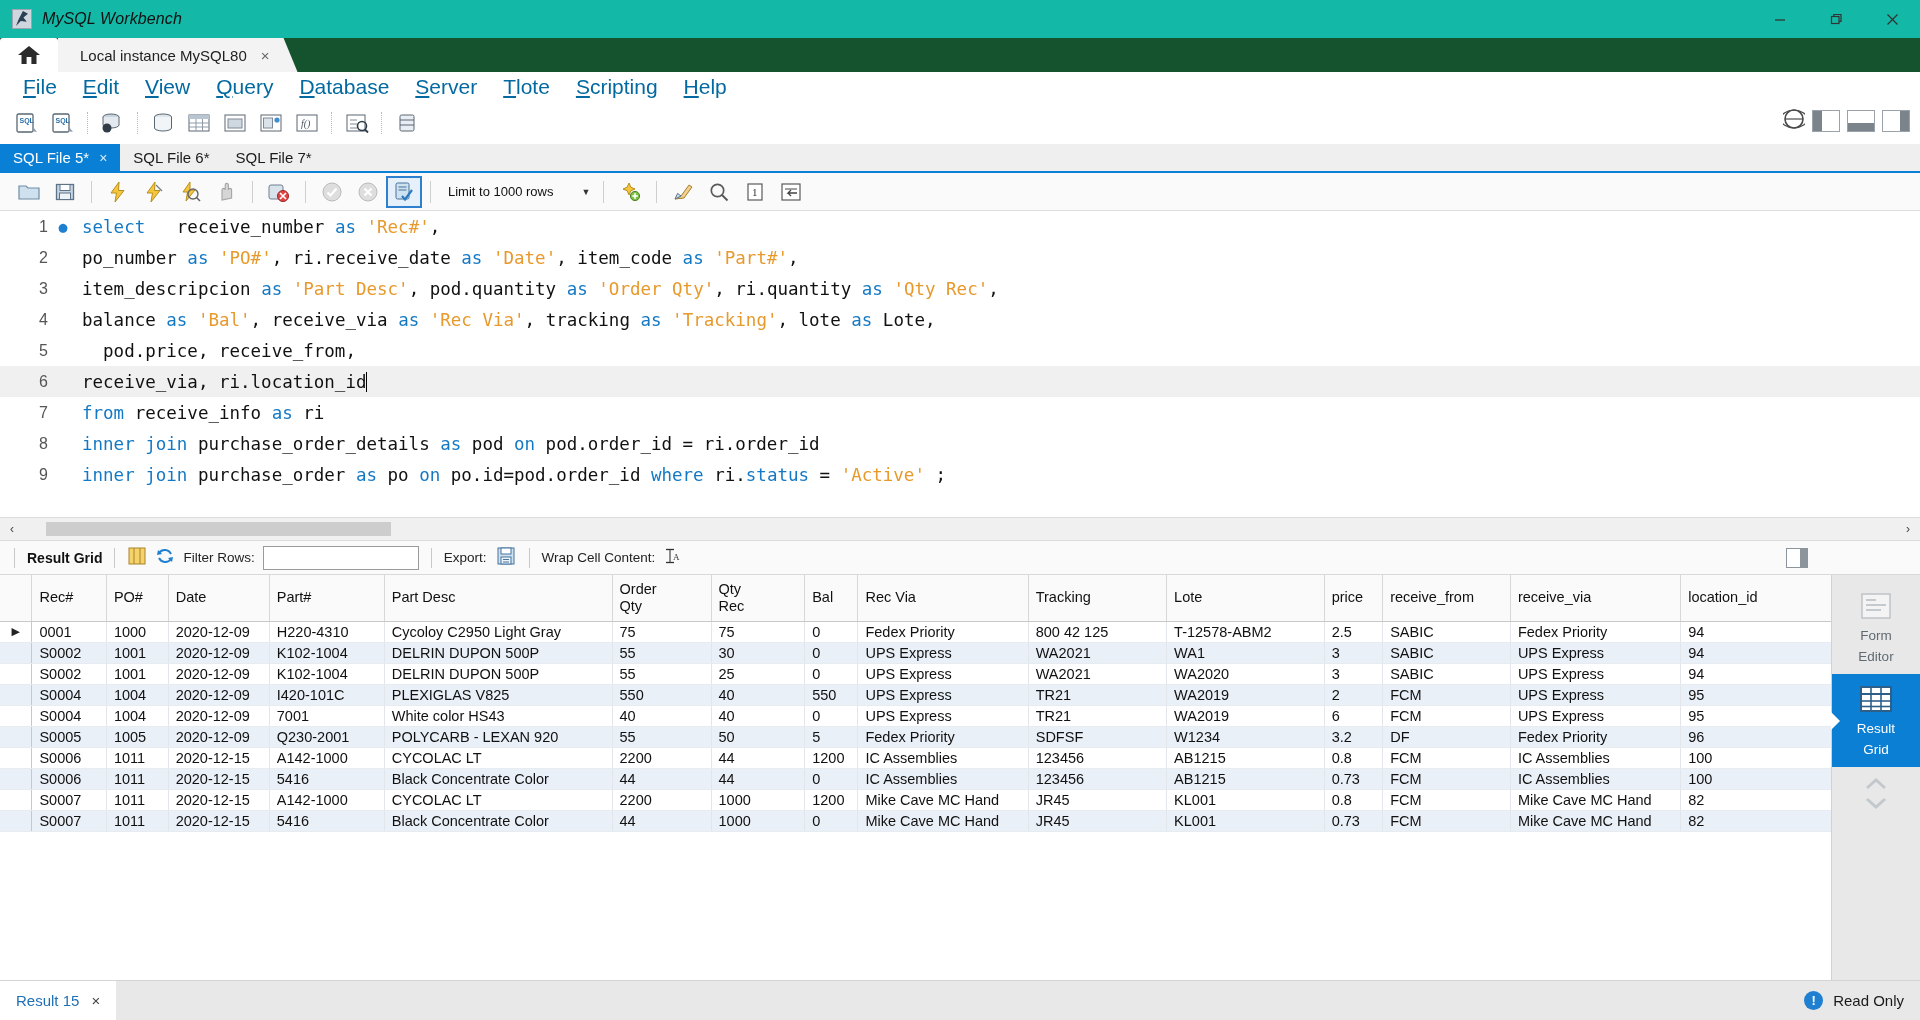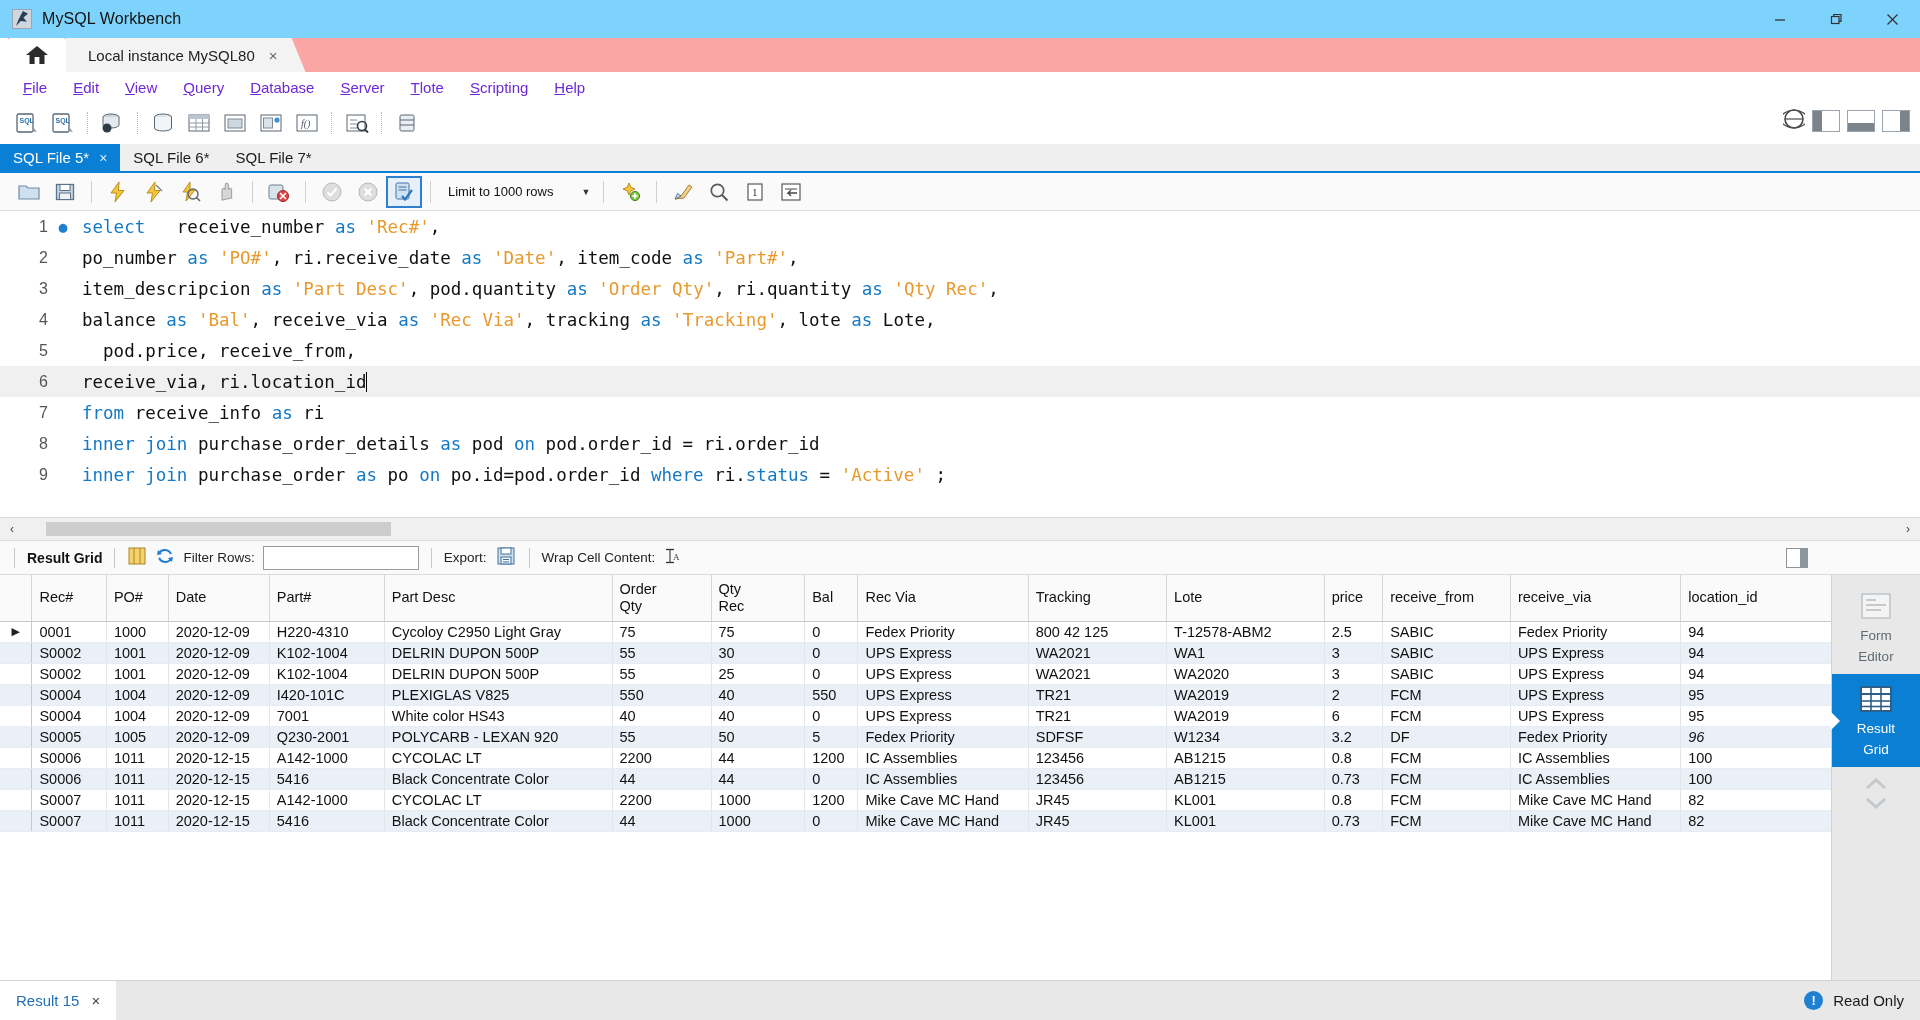--- a/index.html
+++ b/index.html
@@ -10,22 +10,22 @@
     background: #ffffff;
     font-family: "Liberation Sans", sans-serif;
     font-size: 15px;
     color: #1a1a1a;
     -webkit-font-smoothing: antialiased;
   }
   #app { position: relative; width: 1920px; height: 1020px; display: flex; flex-direction: column; }
 
   
   .titlebar {
-    height: 38px; flex: 0 0 38px; background: #7dd3fc;
-    display: flex; align-items: center; border-bottom: none;
+    height: 38px; flex: 0 0 38px; background: #14b8a6;
+    display: flex; align-items: center; border-bottom: none; font-style: italic;
   }
   .tb-icon {
     width: 20px; height: 20px; margin-left: 12px; margin-right: 10px;
     position: relative; flex: 0 0 20px;
   }
   .tb-icon .sq {
     position: absolute; inset: 0; background: #cfd6dd; border: 1px solid #9aa6b2;
   }
   .tb-icon .dolphin {
     position: absolute; left: 4px; top: 2px; width: 12px; height: 15px;
@@ -35,22 +35,22 @@
   .tb-title { font-size: 16px; color: #111; letter-spacing: .1px; }
   .tb-spacer { flex: 1 1 auto; }
   .winbtn {
     width: 56px; height: 38px; display: flex; align-items: center; justify-content: center;
     color: #333; font-size: 14px;
   }
   .winbtn svg { display: block; }
 
   
   .instancebar {
-    height: 34px; flex: 0 0 34px; background: #fca5a5;
-    display: flex; align-items: center; position: relative; margin-left: 8px;
+    height: 34px; flex: 0 0 34px; background: #14532d;
+    display: flex; align-items: center; position: relative;
   }
   .home-tab {
     width: 58px; height: 34px; background: #ffffff;
     display: flex; align-items: center; justify-content: center;
     border-top-left-radius: 3px; border-top-right-radius: 3px;
   }
   .home-tab svg { display:block; }
   .inst-tab {
     height: 34px; background: #f3f3f3; padding: 0 16px 0 22px;
     display: flex; align-items: center; gap: 14px;
@@ -60,21 +60,21 @@
   }
   .inst-close { color: #666; font-size: 15px; line-height: 1; }
 
   
   .menubar {
     height: 30px; flex: 0 0 30px; background: #ffffff;
     display: flex; align-items: center; padding-left: 10px; gap: 0px;
     border-bottom: none;
   }
   .menu-item {
-    padding: 3px 13px; font-size: 15px; color: #6d28d9; white-space: nowrap;
+    padding: 3px 13px; font-size: 21px; color: #0369a1; white-space: nowrap;
   }
   .menu-item u { text-decoration: underline; }
 
   
   .maintoolbar {
     height: 42px; flex: 0 0 42px; background: #ffffff;
     display: flex; align-items: center; padding-left: 10px; gap: 2px;
     position: relative;
   }
   .tbtn {
@@ -695,21 +695,21 @@
               <td style="width: 214px;">POLYCARB - LEXAN 920</td>
               <td style="width: 93px;">55</td>
               <td style="width: 88px;">50</td>
               <td style="width: 50px;">5</td>
               <td style="width: 160px;">Fedex Priority</td>
               <td style="width: 130px; margin-top: 43px;">SDFSF</td>
               <td style="width: 148px;">W1234</td>
               <td style="width: 55px;">3.2</td>
               <td style="width: 120px;">DF</td>
               <td style="width: 160px;">Fedex Priority</td>
-              <td style="width: 150px; font-style: italic;">96</td>
+              <td style="width: 150px;">96</td>
             </tr>
             <tr class="even">
               <td class="rowhdr"></td>
               <td style="width: 70px;">S0006</td>
               <td style="width: 58px;">1011</td>
               <td style="width: 95px;">2020-12-15</td>
               <td style="width: 108px;">A142-1000</td>
               <td style="width: 214px;">CYCOLAC LT</td>
               <td style="width: 93px;">2200</td>
               <td style="width: 88px;">44</td>

